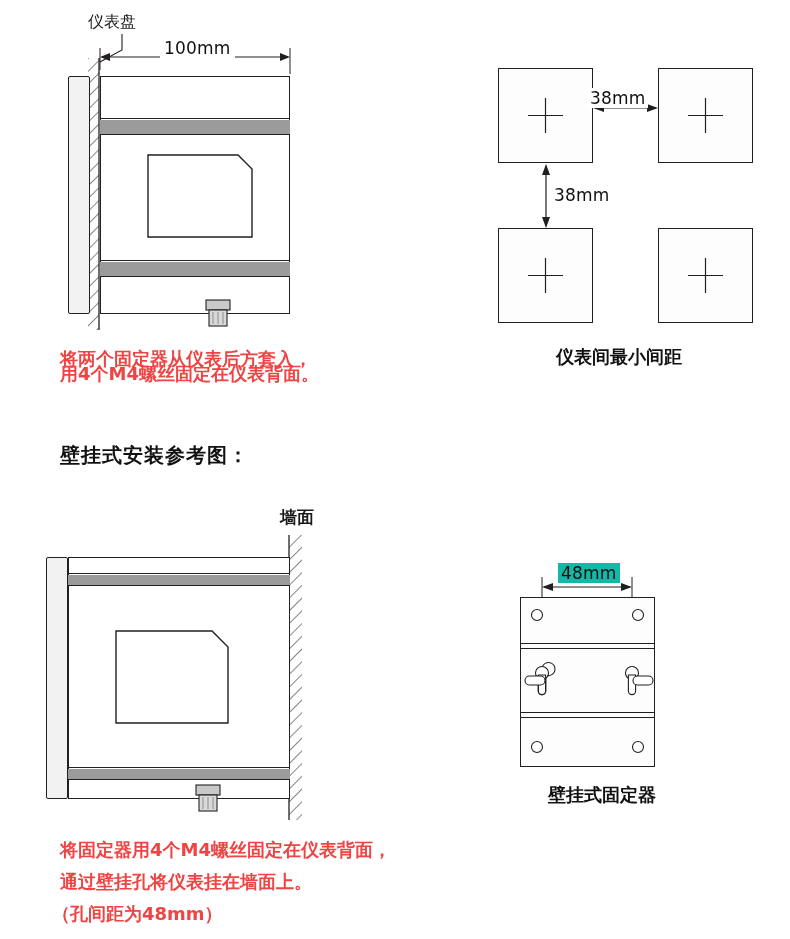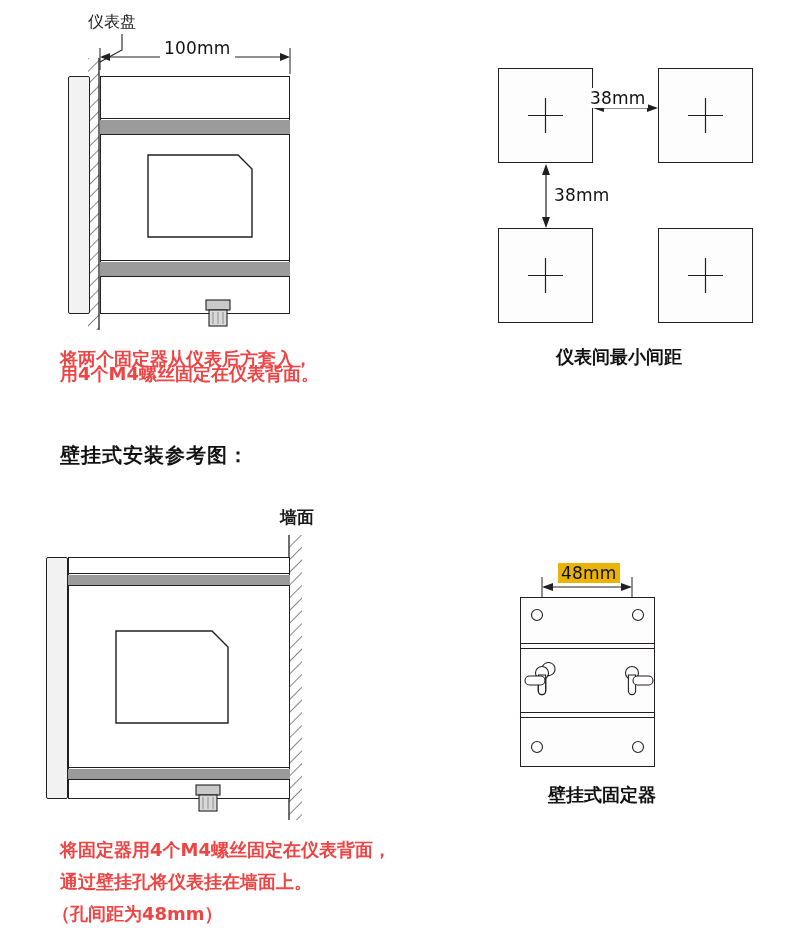--- a/index.html
+++ b/index.html
@@ -237,21 +237,21 @@
 
   <div class="abs" style="left:480px;top:545px;width:300px;height:300px;">
 
     <svg style="left:0;top:0;width:300px;height:300px;">
       <line x1="62" y1="32" x2="62" y2="120" stroke="#231f20" stroke-width="1"></line>
       <line x1="152" y1="32" x2="152" y2="120" stroke="#231f20" stroke-width="1"></line>
       <line x1="64" y1="42" x2="150" y2="42" stroke="#231f20" stroke-width="1.2"></line>
       <path d="M62 42 L73 38 L73 46 Z" fill="#231f20"></path>
       <path d="M152 42 L141 38 L141 46 Z" fill="#231f20"></path>
     </svg>
-    <div class="abs dim-text" style="left:78px;top:18px;background:#eab308;padding:0 3px;">48mm</div>
+    <div class="abs dim-text" style="left:78px;top:18px;background:#14b8a6;padding:0 3px;">48mm</div>
 
     <div class="rect-thin" style="left:40px;top:52px;width:135px;height:170px;background:#fdfdfd;"></div>
 
     <div class="ln" style="left:40px;top:98px;width:135px;height:1.1px;background:#231f20;"></div>
     <div class="ln" style="left:40px;top:103px;width:135px;height:1.1px;background:#231f20;"></div>
     <div class="ln" style="left:40px;top:167px;width:135px;height:1.1px;background:#231f20;"></div>
     <div class="ln" style="left:40px;top:172px;width:135px;height:1.1px;background:#231f20;"></div>
 
     <svg style="left:0;top:0;width:300px;height:300px;">
       <circle cx="57" cy="70" r="5.5" fill="#ffffff" stroke="#231f20" stroke-width="1.1"></circle>

